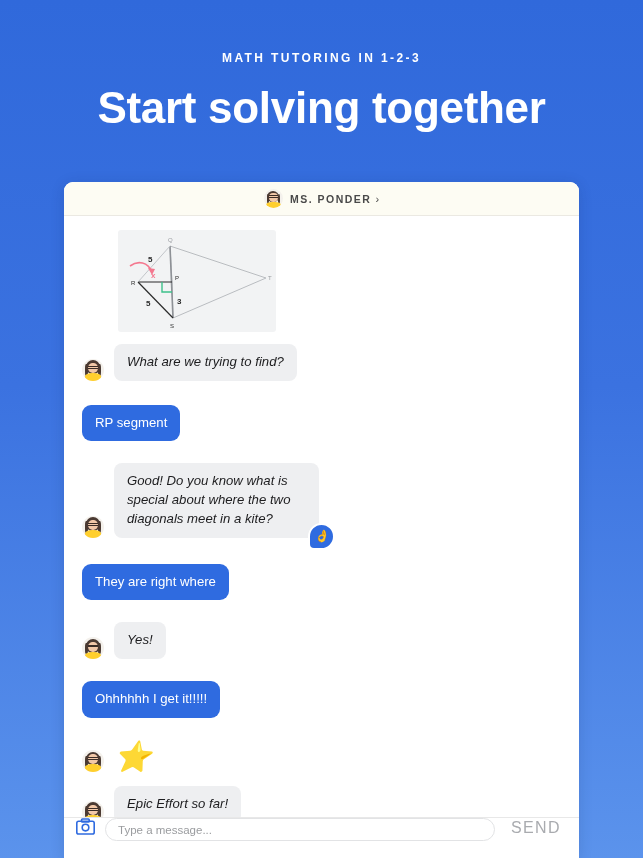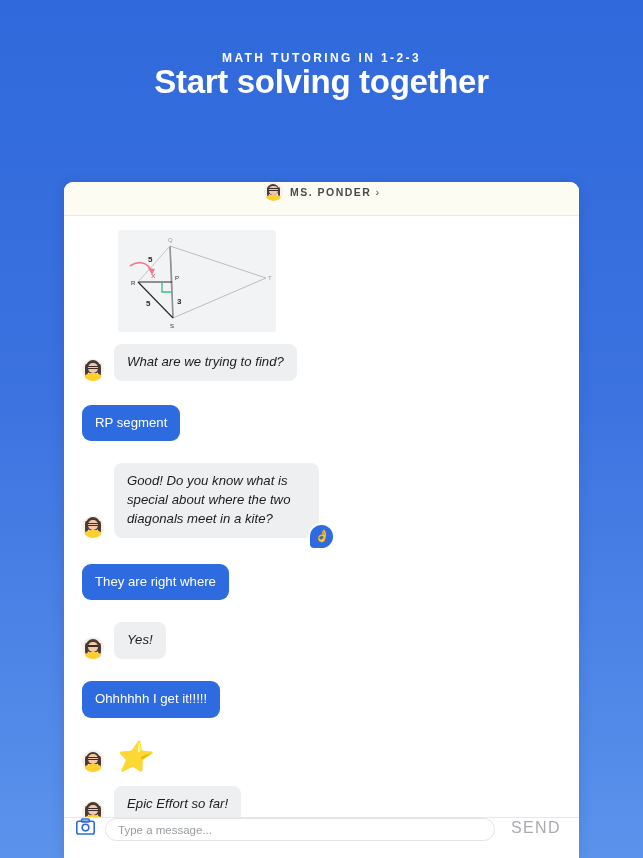--- a/index.html
+++ b/index.html
@@ -24,23 +24,24 @@
   }
   .promo-eyebrow {
     color: #ffffff;
     font-size: 12px;
     font-weight: bold;
     letter-spacing: 2.4px;
     line-height: 1;
   }
   .promo-title {
     color: #ffffff;
-    font-size: 33px;
+    font-size: 44px;
     font-weight: bold;
     letter-spacing: -0.3px;
+    margin-top: 20px;
     line-height: 1.1;
   }
 
   
   .card {
     position: absolute;
     left: 64px;
     top: 182px;
     width: 515px;
     height: 676px;
@@ -50,21 +51,21 @@
     overflow: hidden;
     display: flex;
     flex-direction: column;
   }
 
   .card-header {
     height: 33px;
     background: #fdfcf3;
     border-bottom: 1px solid #ebe9e2;
     display: flex;
-    align-items: flex-start;
+    align-items: center;
     justify-content: center;
     flex: 0 0 auto;
   }
   .header-inner {
     display: flex;
     align-items: center;
     gap: 7px;
   }
   .header-name {
     font-size: 10.5px;

